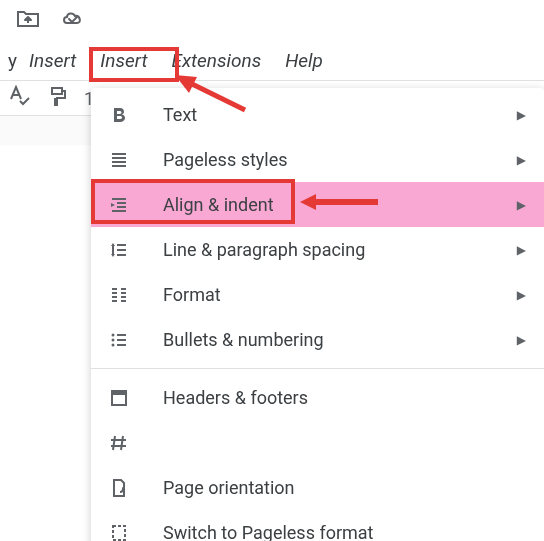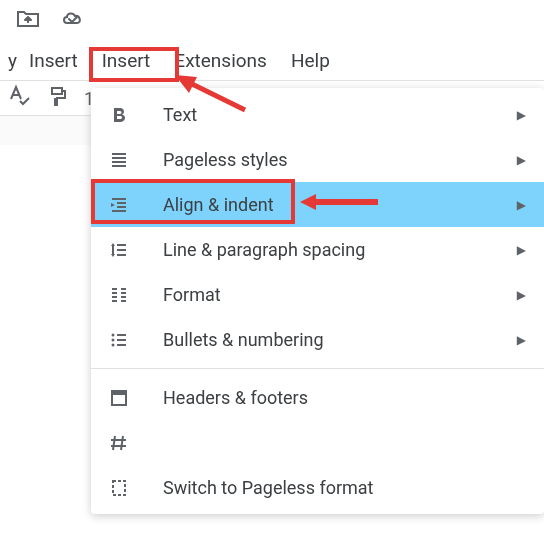--- a/index.html
+++ b/index.html
@@ -26,20 +26,21 @@
       align-items: center;
       padding: 0 4px;
       height: 40px;
       font-size: 19px;
       color: #3c4043;
     }
     .menu-item {
       padding: 6px 12px;
       cursor: pointer;
       border-radius: 4px;
+      font-style: italic;
     }
     .toolbar-row {
       display: flex;
       align-items: center;
       padding: 4px 8px;
       gap: 16px;
       border-top: 1px solid #e0e0e0;
     }
     .toolbar-row .partial {
       color: #5f6368;
@@ -65,21 +66,21 @@
       display: flex;
       align-items: center;
       height: 45px;
       padding: 0 18px;
       cursor: pointer;
       font-size: 18px;
       color: #3c4043;
       position: relative;
     }
     .dropdown-item.hovered {
-      background: #7dd3fc;
+      background: #f9a8d4;
     }
     .dropdown-item .icon-slot {
       width: 36px;
       display: flex;
       align-items: center;
       justify-content: flex-start;
     }
     .dropdown-item .label {
       flex: 1;
       margin-left: 18px;
@@ -236,20 +237,30 @@
   <div class="dropdown-item">
     <span class="icon-slot">
       <svg width="20" height="20" viewBox="0 0 20 20">
           <path stroke="#5f6368" stroke-width="2" d="M6 3 L4 17 M14 3 L12 17 M2 7 L17 7 M2 13 L17 13"></path>
         </svg>
     </span>
   </div>
   <div class="dropdown-item">
     <span class="icon-slot">
       <svg width="20" height="20" viewBox="0 0 20 20">
+          <path fill="none" stroke="#5f6368" stroke-width="2" d="M5 2 L12 2 L15 5 L15 18 L5 18 Z"></path>
+          <path fill="none" stroke="#5f6368" stroke-width="2" d="M11 14 C14 14 14 11 14 11"></path>
+          <path fill="#5f6368" d="M13 9 L16 11 L13 13 Z"></path>
+        </svg>
+    </span>
+    <span class="label">Page orientation</span>
+  </div>
+  <div class="dropdown-item">
+    <span class="icon-slot">
+      <svg width="20" height="20" viewBox="0 0 20 20">
           <path fill="none" stroke="#5f6368" stroke-width="2" stroke-dasharray="3,2" d="M4 3 L16 3 L16 17 L4 17 Z"></path>
         </svg>
     </span>
     <span class="label">Switch to Pageless format</span>
   </div>
 </div>
 
 <div class="highlight-box highlight-format"></div>
 <div class="highlight-box highlight-align"></div>
 

